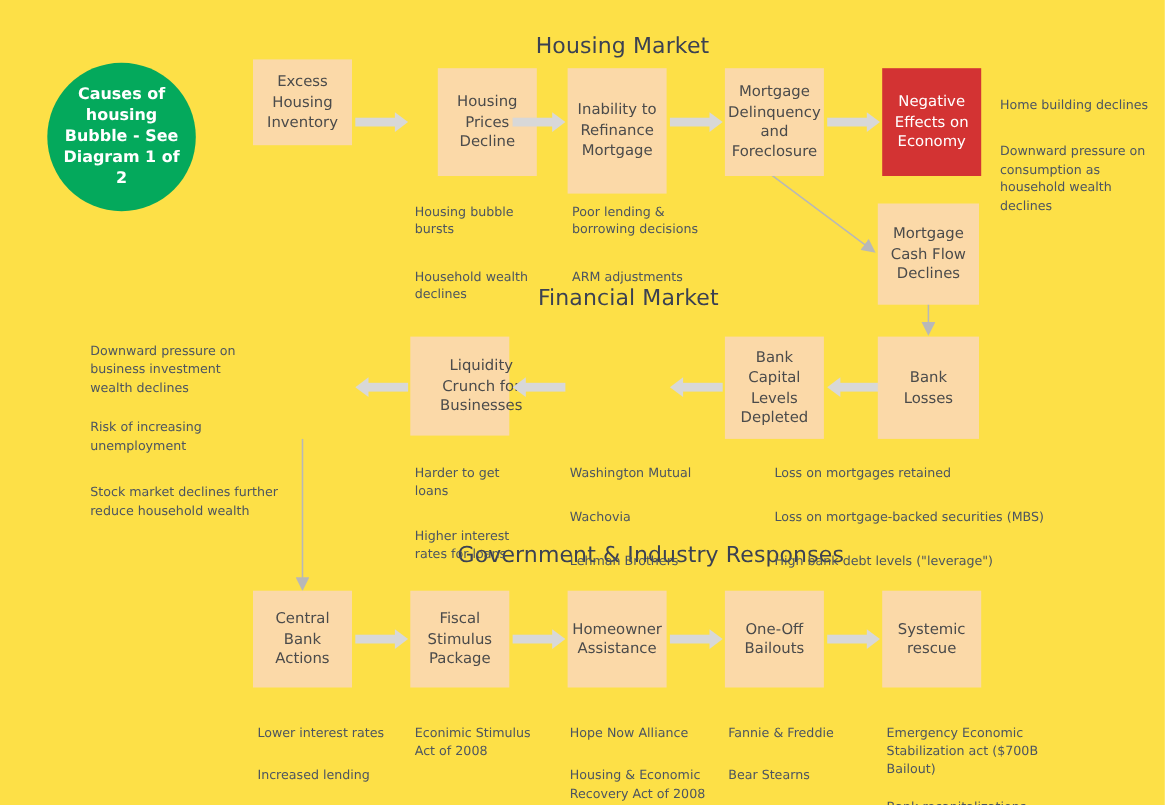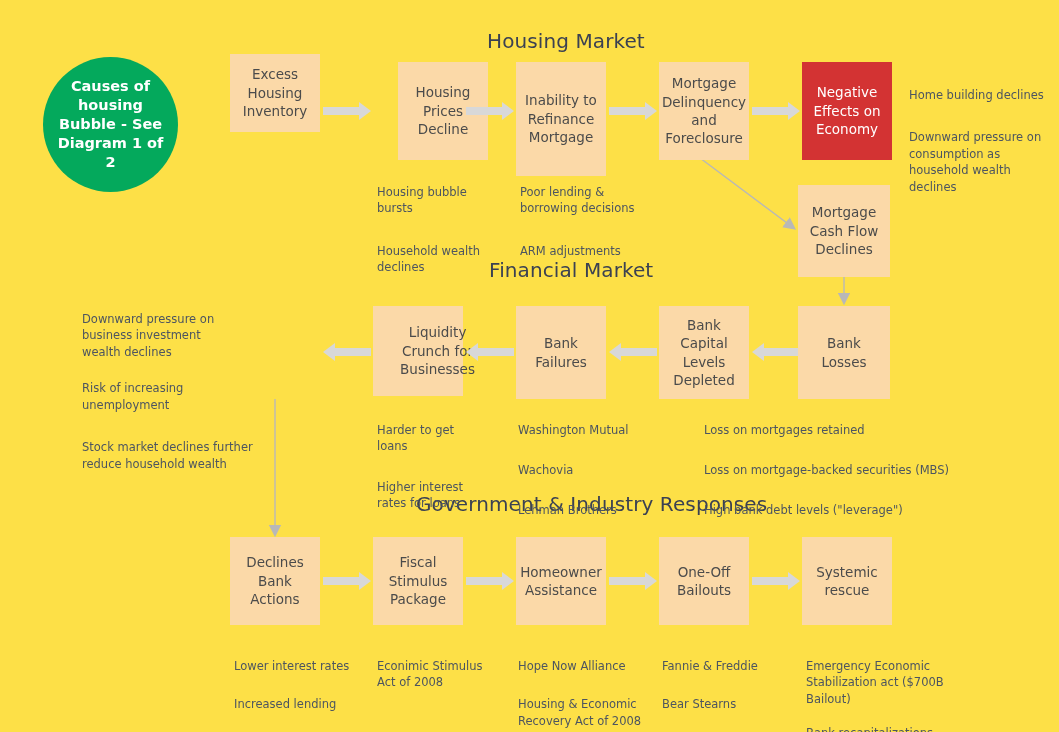--- a/index.html
+++ b/index.html
@@ -166,21 +166,20 @@
     <div class="ann-block">Downward pressure on consumption as household wealth declines</div>
   </div>
 
   <div class="node tan" style="left:798px; top:185px; width:92px; height:92px;">Mortgage Cash Flow Declines</div>
 
   <div class="arrow-l" style="left:323px; top:343px; width:48px;"></div>
 
   <div class="node tan" style="left:373px; top:306px; width:90px; height:90px;padding-left:44px;">Liquidity Crunch for Businesses</div>
   <div class="arrow-l" style="left:466px; top:343px; width:48px;"></div>
 
-  <div class="node tan" style="left:516px; top:306px; width:90px; height:93px;">Bank Failures</div>
   <div class="arrow-l" style="left:609px; top:343px; width:48px;"></div>
 
   <div class="node tan" style="left:659px; top:306px; width:90px; height:93px;">Bank Capital Levels Depleted</div>
   <div class="arrow-l" style="left:752px; top:343px; width:48px;"></div>
 
   <div class="node tan" style="left:798px; top:306px; width:92px; height:93px;">Bank Losses</div>
 
   <div class="annotation tight" style="left:82px; top:294px; width:148px;">
     <div class="ann-block">Downward pressure on business investment wealth declines</div>
     <div class="ann-block">Risk of increasing unemployment</div>
@@ -194,21 +193,21 @@
     <div class="ann-block" style="margin-top:0;">Washington Mutual</div>
     <div class="ann-block" style="margin-top:7px;">Wachovia</div>
     <div class="ann-block" style="margin-top:7px;">Lehman Brothers</div>
   </div>
   <div class="annotation tight" style="left:704px; top:405px; width:270px;">
     <div class="ann-block" style="margin-top:0;">Loss on mortgages retained</div>
     <div class="ann-block" style="margin-top:7px;">Loss on mortgage-backed securities (MBS)</div>
     <div class="ann-block" style="margin-top:7px;">High bank debt levels ("leverage")</div>
   </div>
 
-  <div class="node tan" style="left:230px; top:537px; width:90px; height:88px;">Declines Bank Actions</div>
+  <div class="node tan" style="left:230px; top:537px; width:90px; height:88px;">Central Bank Actions</div>
   <div class="arrow-r" style="left:323px; top:572px; width:48px;"></div>
 
   <div class="node tan" style="left:373px; top:537px; width:90px; height:88px;">Fiscal Stimulus Package</div>
   <div class="arrow-r" style="left:466px; top:572px; width:48px;"></div>
 
   <div class="node tan" style="left:516px; top:537px; width:90px; height:88px;">Homeowner Assistance</div>
   <div class="arrow-r" style="left:609px; top:572px; width:48px;"></div>
 
   <div class="node tan" style="left:659px; top:537px; width:90px; height:88px;">One-Off Bailouts</div>
   <div class="arrow-r" style="left:752px; top:572px; width:48px;"></div>

